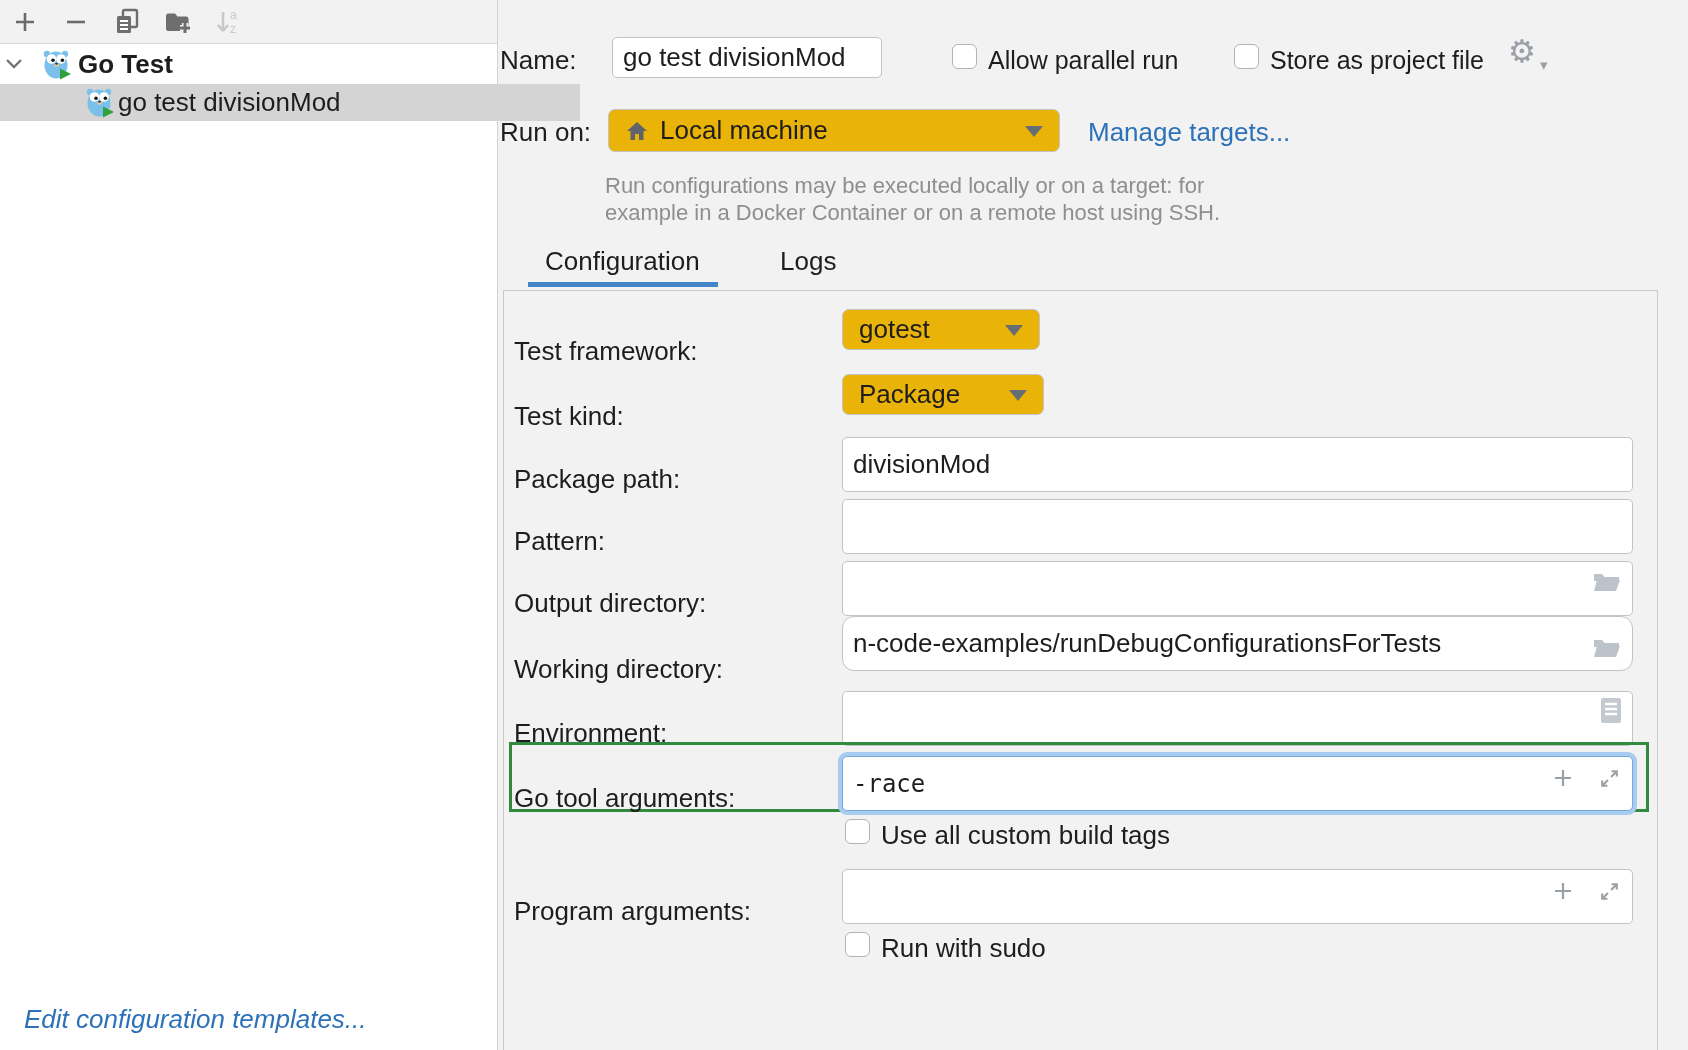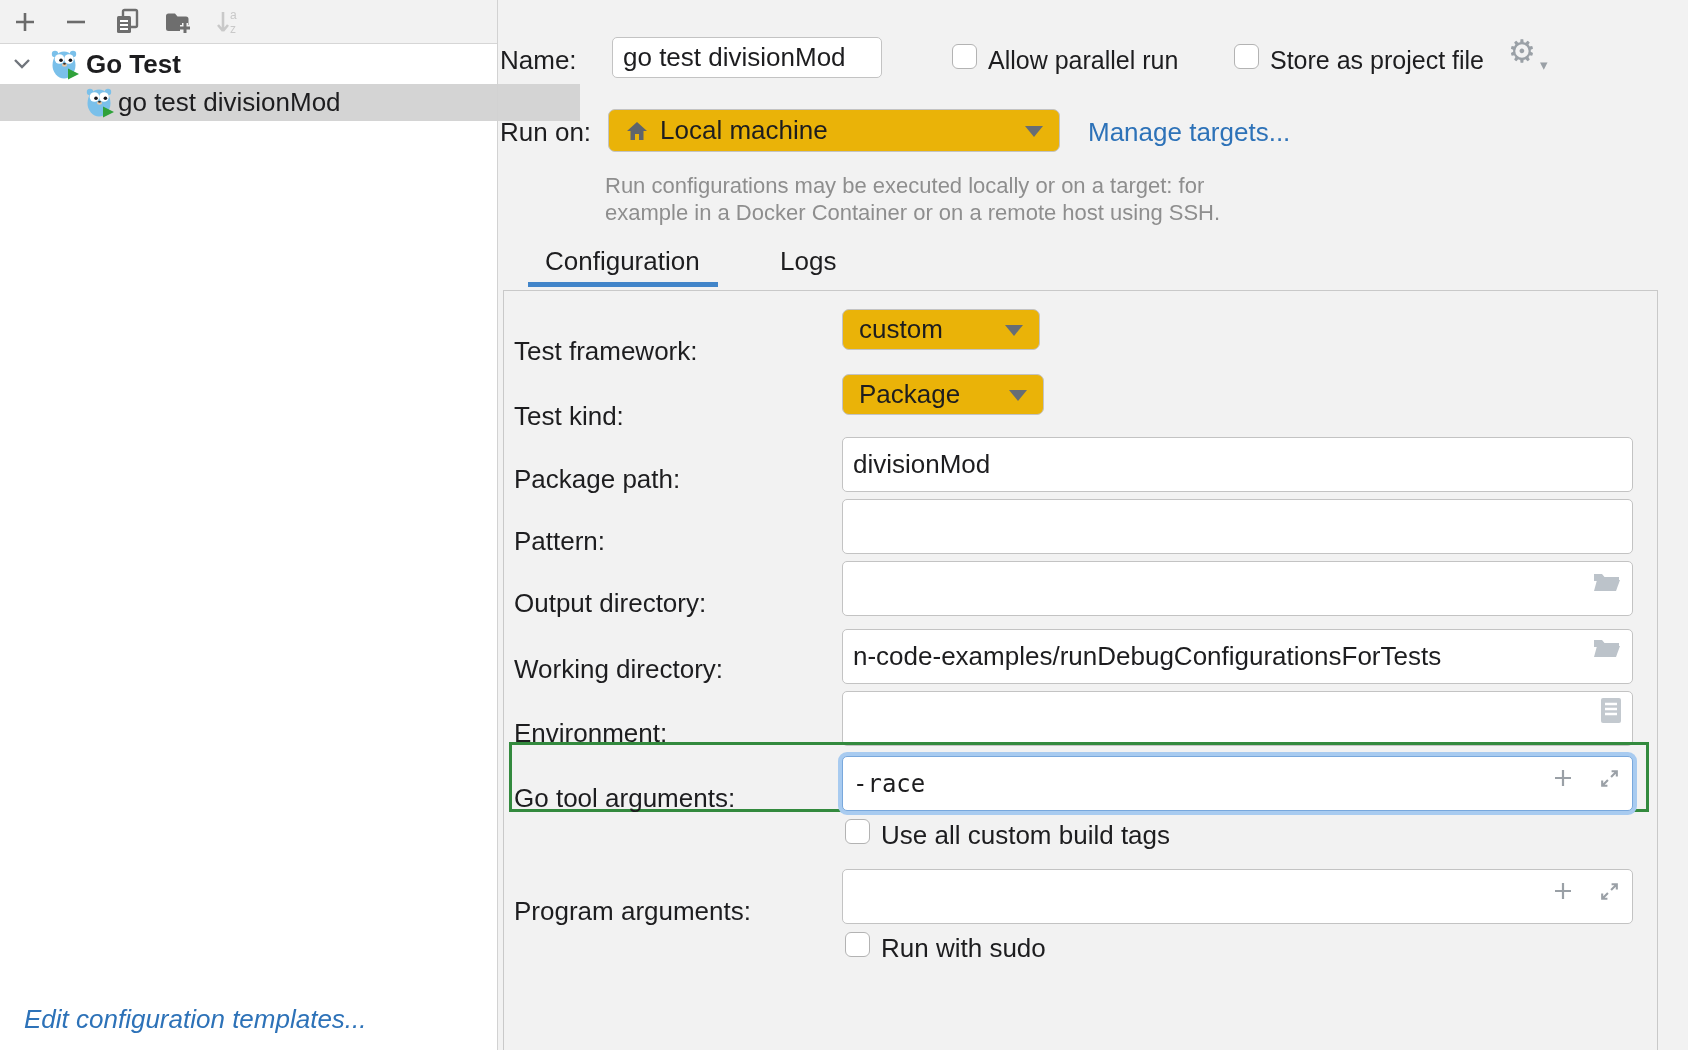--- a/index.html
+++ b/index.html
@@ -5,21 +5,21 @@
   html,body{margin:0;padding:0;background:#f2f2f2;}
   #app{position:relative;width:1688px;height:1050px;overflow:hidden;
        font-family:"Liberation Sans","DejaVu Sans",sans-serif;color:#1d1d1f;background:#f2f2f2;}
   
   .left-panel{position:absolute;left:0;top:0;width:497px;height:1050px;background:#ffffff;}
   .v-divider{position:absolute;left:497px;top:0;width:1px;height:1050px;background:#d2d2d2;}
   .toolbar{position:absolute;left:0;top:0;width:497px;height:44px;background:#f2f2f2;
            border-bottom:1px solid #d6d6d6;display:flex;align-items:center;padding-left:10px;gap:21px;box-sizing:border-box;}
   .tb-btn{width:30px;height:30px;display:flex;align-items:center;justify-content:center;}
   .tree-row{position:absolute;left:0;width:497px;height:38px;display:flex;align-items:center;}
-  .row-group{top:45px;padding-left:12px;}
+  .row-group{top:45px;padding-left:4px;}
   .row-item{top:84px;height:37px;background:#d4d4d4;padding-left:83px;}
   .tree-label{font-size:26px;}
   .tree-label.bold{font-weight:bold;}
   .gopher{width:33px;height:33px;flex:0 0 auto;}
   .link{color:#2d72b8;font-size:26px;cursor:pointer;}
   .edit-templates{position:absolute;left:24px;top:1004px;font-style:italic;}
   
   .hlabel{position:absolute;font-size:26px;}
   .tinput{position:absolute;box-sizing:border-box;background:#fff;border:1px solid #c3c3c3;
           border-radius:5px;font-size:26px;color:#1d1d1f;padding:0 10px;
@@ -151,21 +151,21 @@
   </div>
 
   <span class="tab" style="left:545px">Configuration</span>
   <span class="tab" style="left:780px">Logs</span>
   <div class="tab-underline"></div>
 
   <div class="panel"></div>
 
   <span class="flabel" style="top:316px">Test framework:</span>
   <div class="dropdown" style="left:842px;top:309px;width:198px;height:41px">
-    <span>custom</span>
+    <span>gotest</span>
     <span class="caret"></span>
   </div>
 
   <span class="flabel" style="top:381px">Test kind:</span>
   <div class="dropdown" style="left:842px;top:374px;width:202px;height:41px">
     <span>Package</span>
     <span class="caret"></span>
   </div>
 
   <span class="flabel" style="top:444px">Package path:</span>
@@ -177,21 +177,21 @@
   <span class="flabel" style="top:568px">Output directory:</span>
   <input class="tinput field" style="left: 842px; top: 561px; position: absolute; padding-right: 44px;" value="">
   <div class="field-icon" style="left:1592px;top:569px">
     <svg width="28" height="22" viewBox="0 0 28 22">
       <path d="M1 3 h8 l2.5 3 h14.5 v4 H1 Z" fill="#bcc3ca"></path>
       <path d="M4 9 H27 L23 20 H1 Z" fill="#bcc3ca"></path>
     </svg>
   </div>
 
   <span class="flabel" style="top:634px">Working directory:</span>
-  <input class="tinput field" style="left: 842px; top: 629px; position: absolute; padding-right: 28px;" value="n-code-examples/runDebugConfigurationsForTests">
+  <input class="tinput field" style="left: 842px; top: 616px; position: absolute; padding-right: 28px; border-radius: 12px;" value="n-code-examples/runDebugConfigurationsForTests">
   <div class="field-icon" style="left:1592px;top:635px">
     <svg width="28" height="22" viewBox="0 0 28 22">
       <path d="M1 3 h8 l2.5 3 h14.5 v4 H1 Z" fill="#bcc3ca"></path>
       <path d="M4 9 H27 L23 20 H1 Z" fill="#bcc3ca"></path>
     </svg>
   </div>
 
   <span class="flabel" style="top:698px">Environment:</span>
   <input class="tinput field" style="left: 842px; top: 691px; position: absolute; padding-right: 44px;" value="">
   <div class="field-icon" style="left:1596px;top:697px">

